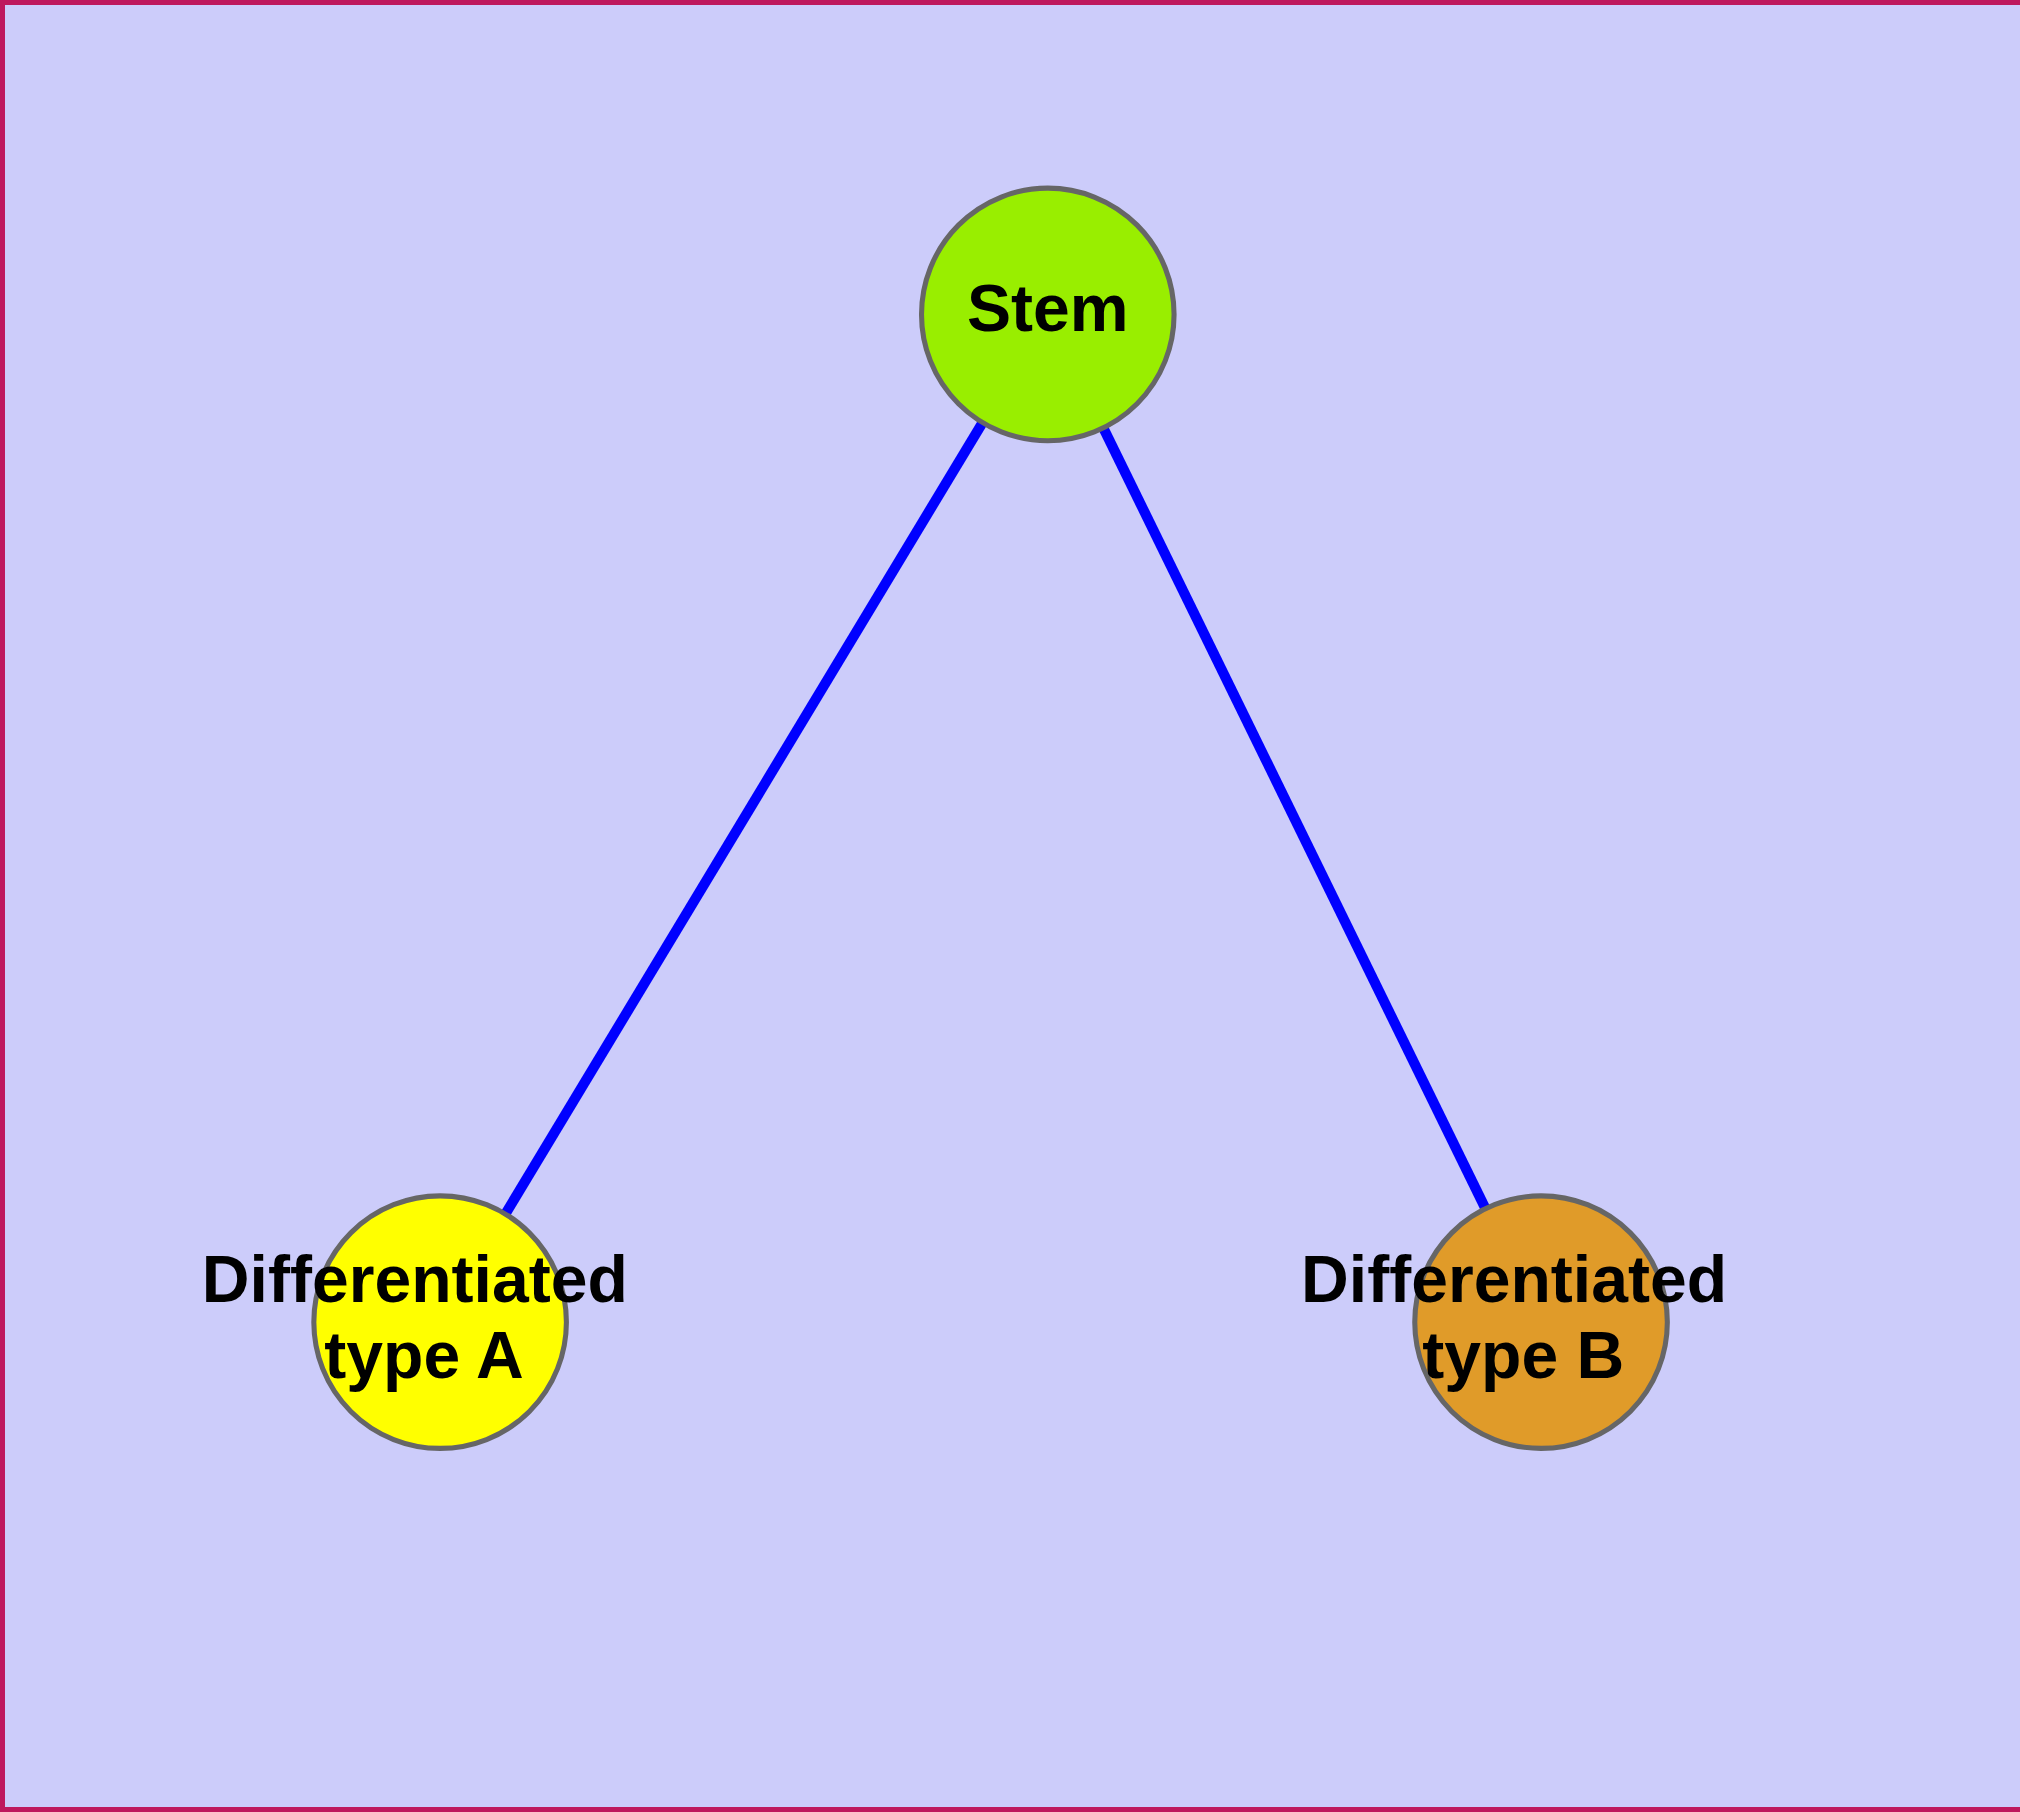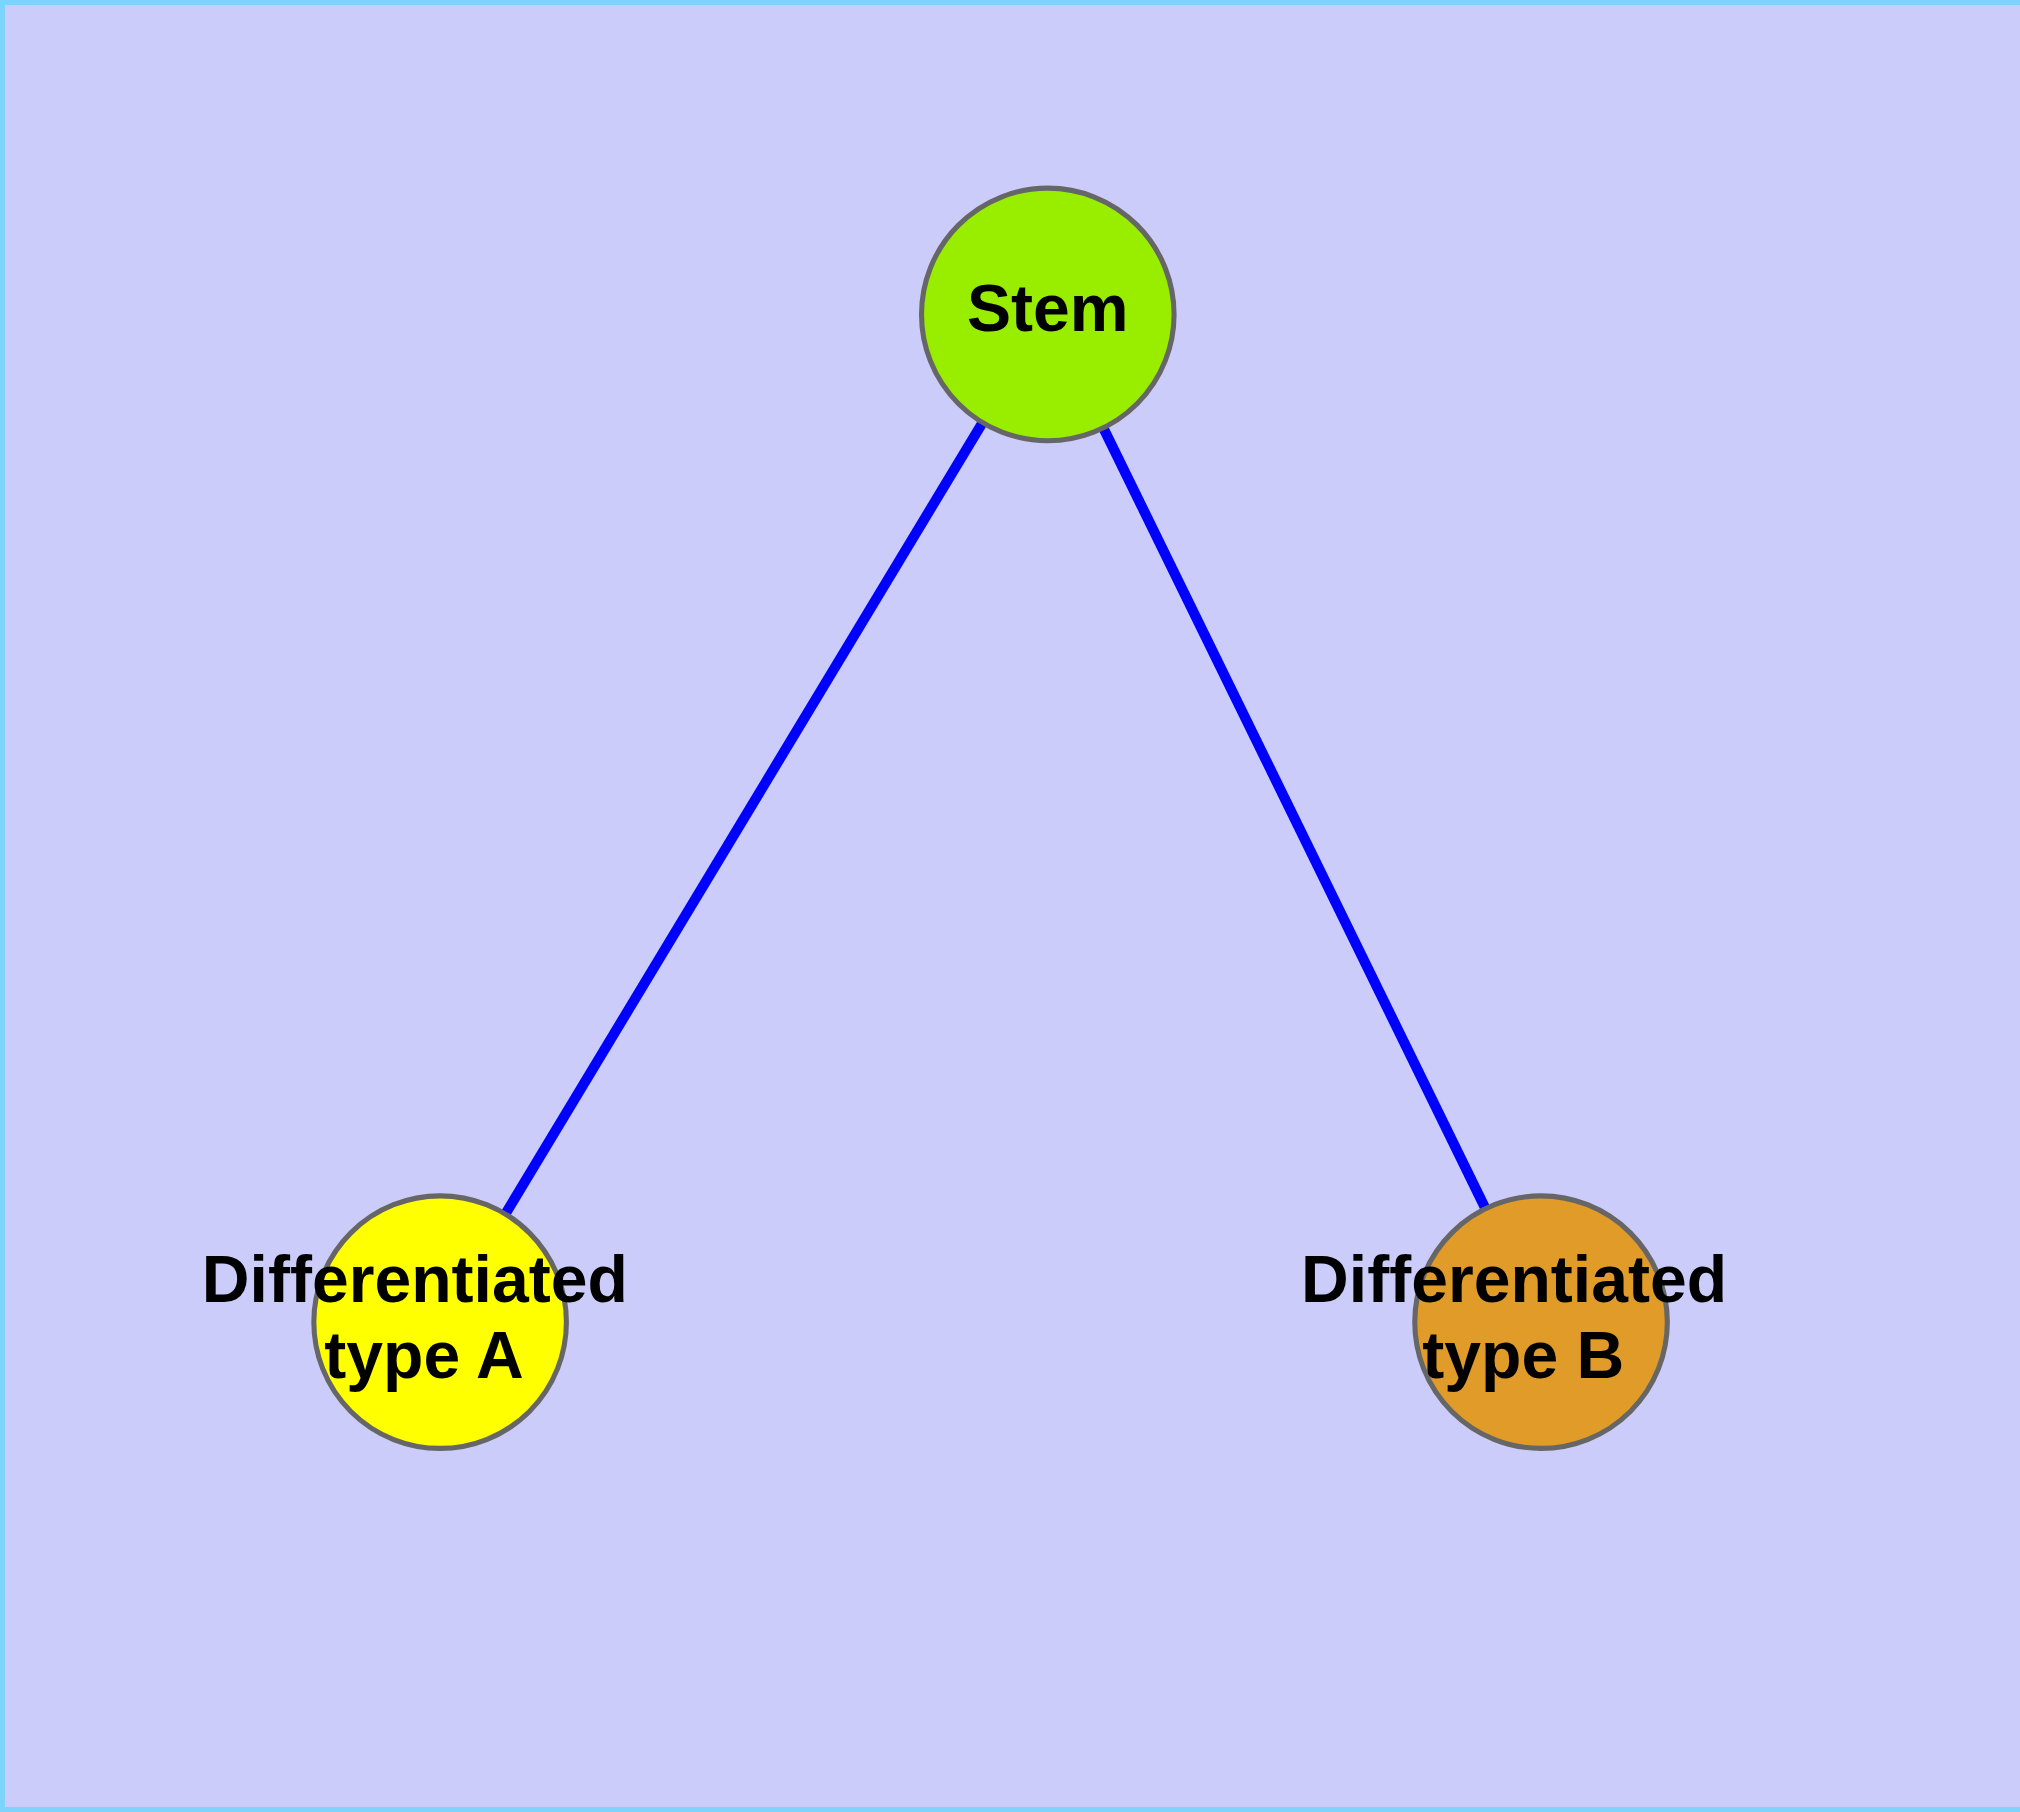--- a/index.html
+++ b/index.html
@@ -36,21 +36,21 @@
     font-weight: bold;
     fill: #000000;
     text-anchor: middle;
     dominant-baseline: middle;
     paint-order: normal;
   }
 </style>
 </head>
 <body>
 
-<div id="canvas" style="width: 2021px; height: 1812px; background: #7dd3fc;">
+<div id="canvas" style="width: 2021px; height: 1812px; background: #be185d;">
   <div id="plot-area" style="background: rgb(204, 204, 250);"></div>
 
   <svg id="graph" viewBox="0 0 2384 2138" xmlns="http://www.w3.org/2000/svg" style="width: 2021px; height: 1812px;">
 
     <g>
       <line id="edge-0" x1="1236" y1="371" x2="519" y2="1560" stroke="#0000ff" stroke-width="12" stroke-linecap="butt"></line>
       <line id="edge-1" x1="1236" y1="371" x2="1818" y2="1560" stroke="#0000ff" stroke-width="12" stroke-linecap="butt"></line>
     </g>
 
     <g>

